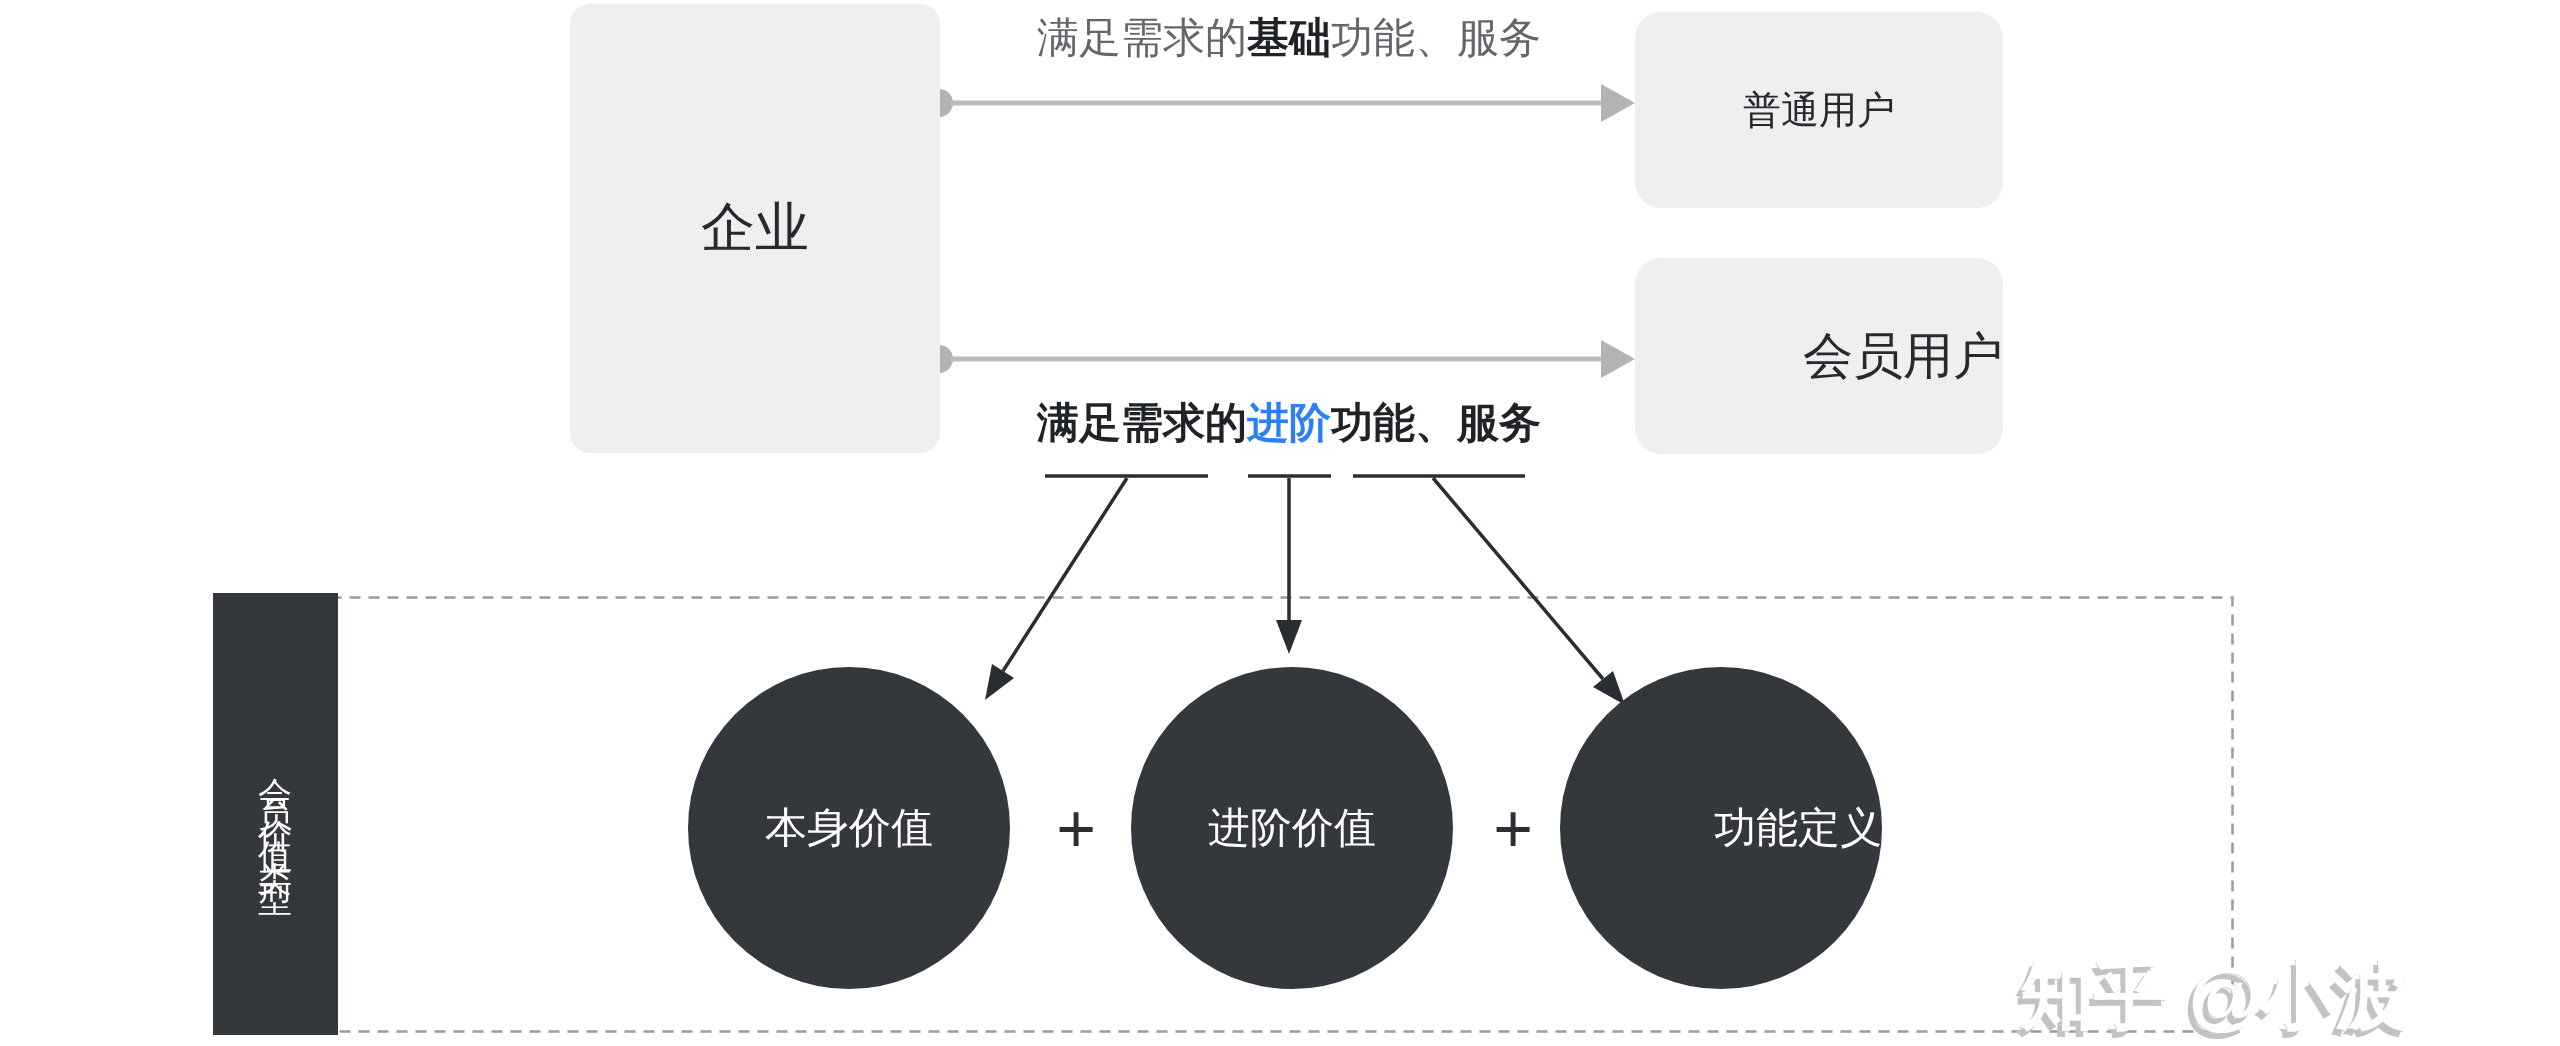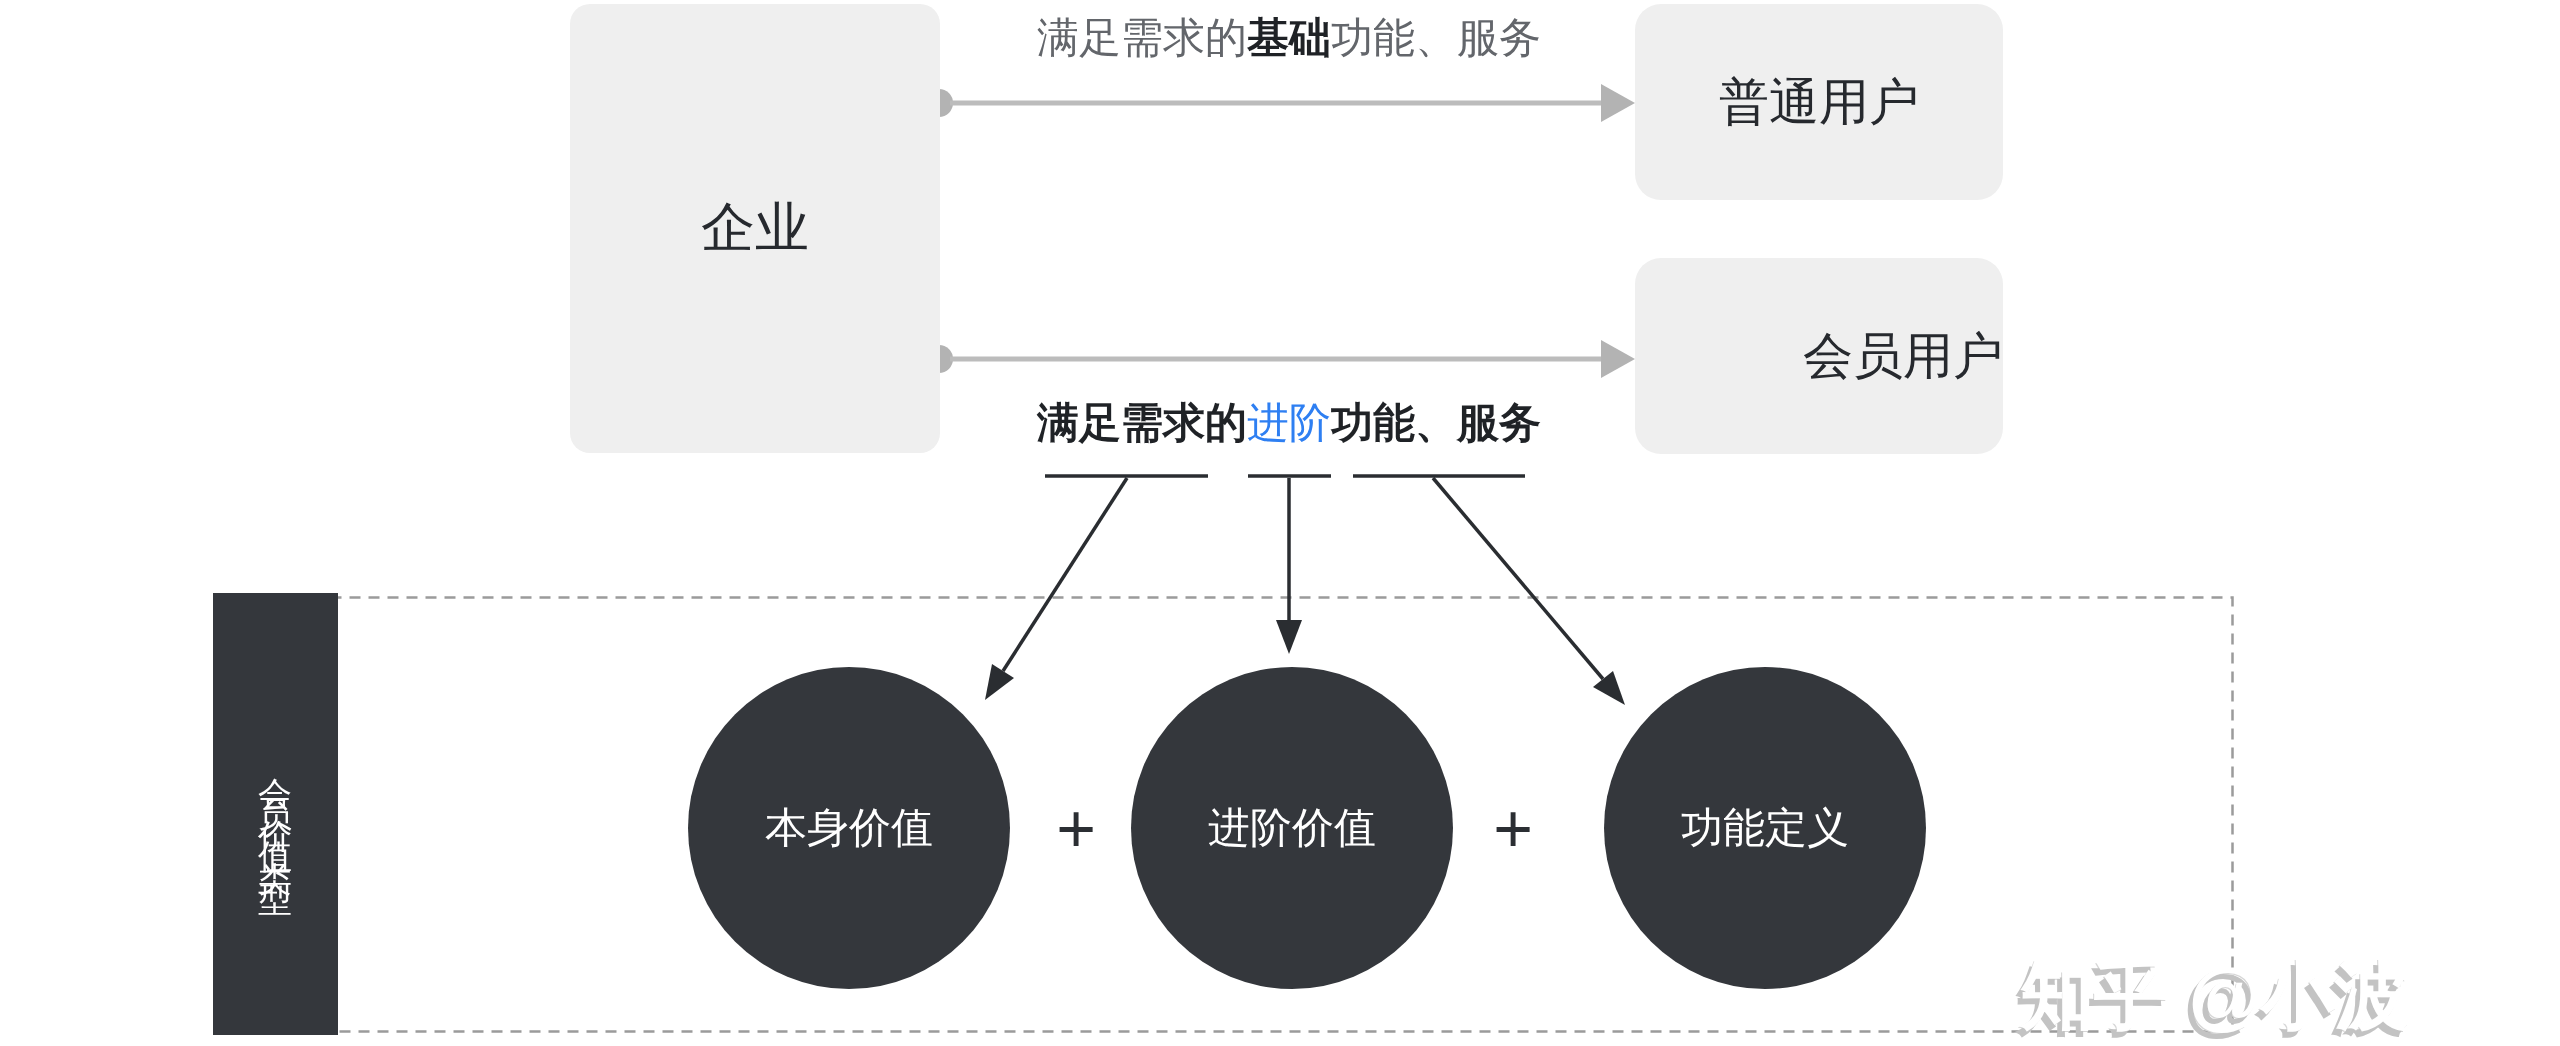--- a/index.html
+++ b/index.html
@@ -17,35 +17,35 @@
   .node {
     background: #efefef;
     border-radius: 26px;
     display: flex;
     align-items: center;
     justify-content: center;
     color: #26292e;
     font-weight: 500;
   }
   #enterprise-box { left: 570px; top: 4px; width: 370px; height: 449px; font-size: 54px; border-radius: 20px; }
-  #user-box-0 { left: 1635px; top: 4px;   width: 368px; height: 196px; font-size: 50px; }
+  #user-box-0 { left: 1635px; top: 12px;   width: 368px; height: 196px; font-size: 38px; }
   #user-box-1 { left: 1635px; top: 258px; width: 368px; height: 196px; font-size: 50px; justify-content: flex-end; }
 
   
   .edge-label {
     left: 889px; width: 800px;
     text-align: center;
     font-size: 42px;
     line-height: 54px;
     white-space: nowrap;
   }
   #edge-label-0 { top: 11px; color: #63666b; font-weight: 400; }
   #edge-label-0 .emph { color: #1f2226; font-weight: 700; }
   #edge-label-1 { top: 396px; color: #1f2226; font-weight: 700; }
-  #edge-label-1 .emph { color: #2e7ff2; font-weight: 400; }
+  #edge-label-1 .emph { color: #2e7ff2; font-weight: 700; }
 
   
   #wires { left: 0; top: 0; width: 2560px; height: 1046px; }
 
   
   #value-bar {
     left: 213px; top: 593px; width: 125px; height: 442px;
     background: #34373c;
     display: flex; align-items: center; justify-content: center;
   }
@@ -63,21 +63,21 @@
     width: 322px; height: 322px;
     border-radius: 50%;
     background: #34373c;
     display: flex; align-items: center; justify-content: center;
     color: #ffffff;
     font-size: 42px;
     font-weight: 500;
   }
   #circle-0 { left: 688px;  top: 667px; }
   #circle-1 { left: 1131px; top: 667px; }
-  #circle-2 { left: 1604px; top: 667px; }
+  #circle-2 { left: 1560px; top: 667px; justify-content: flex-end; }
 
   .plus {
     width: 90px; height: 96px;
     display: flex; align-items: center; justify-content: center;
     color: #2b2e33;
     font-size: 68px;
     font-weight: 400;
   }
   #plus-0 { left: 1031px; top: 780px; }
   #plus-1 { left: 1468px; top: 780px; }

